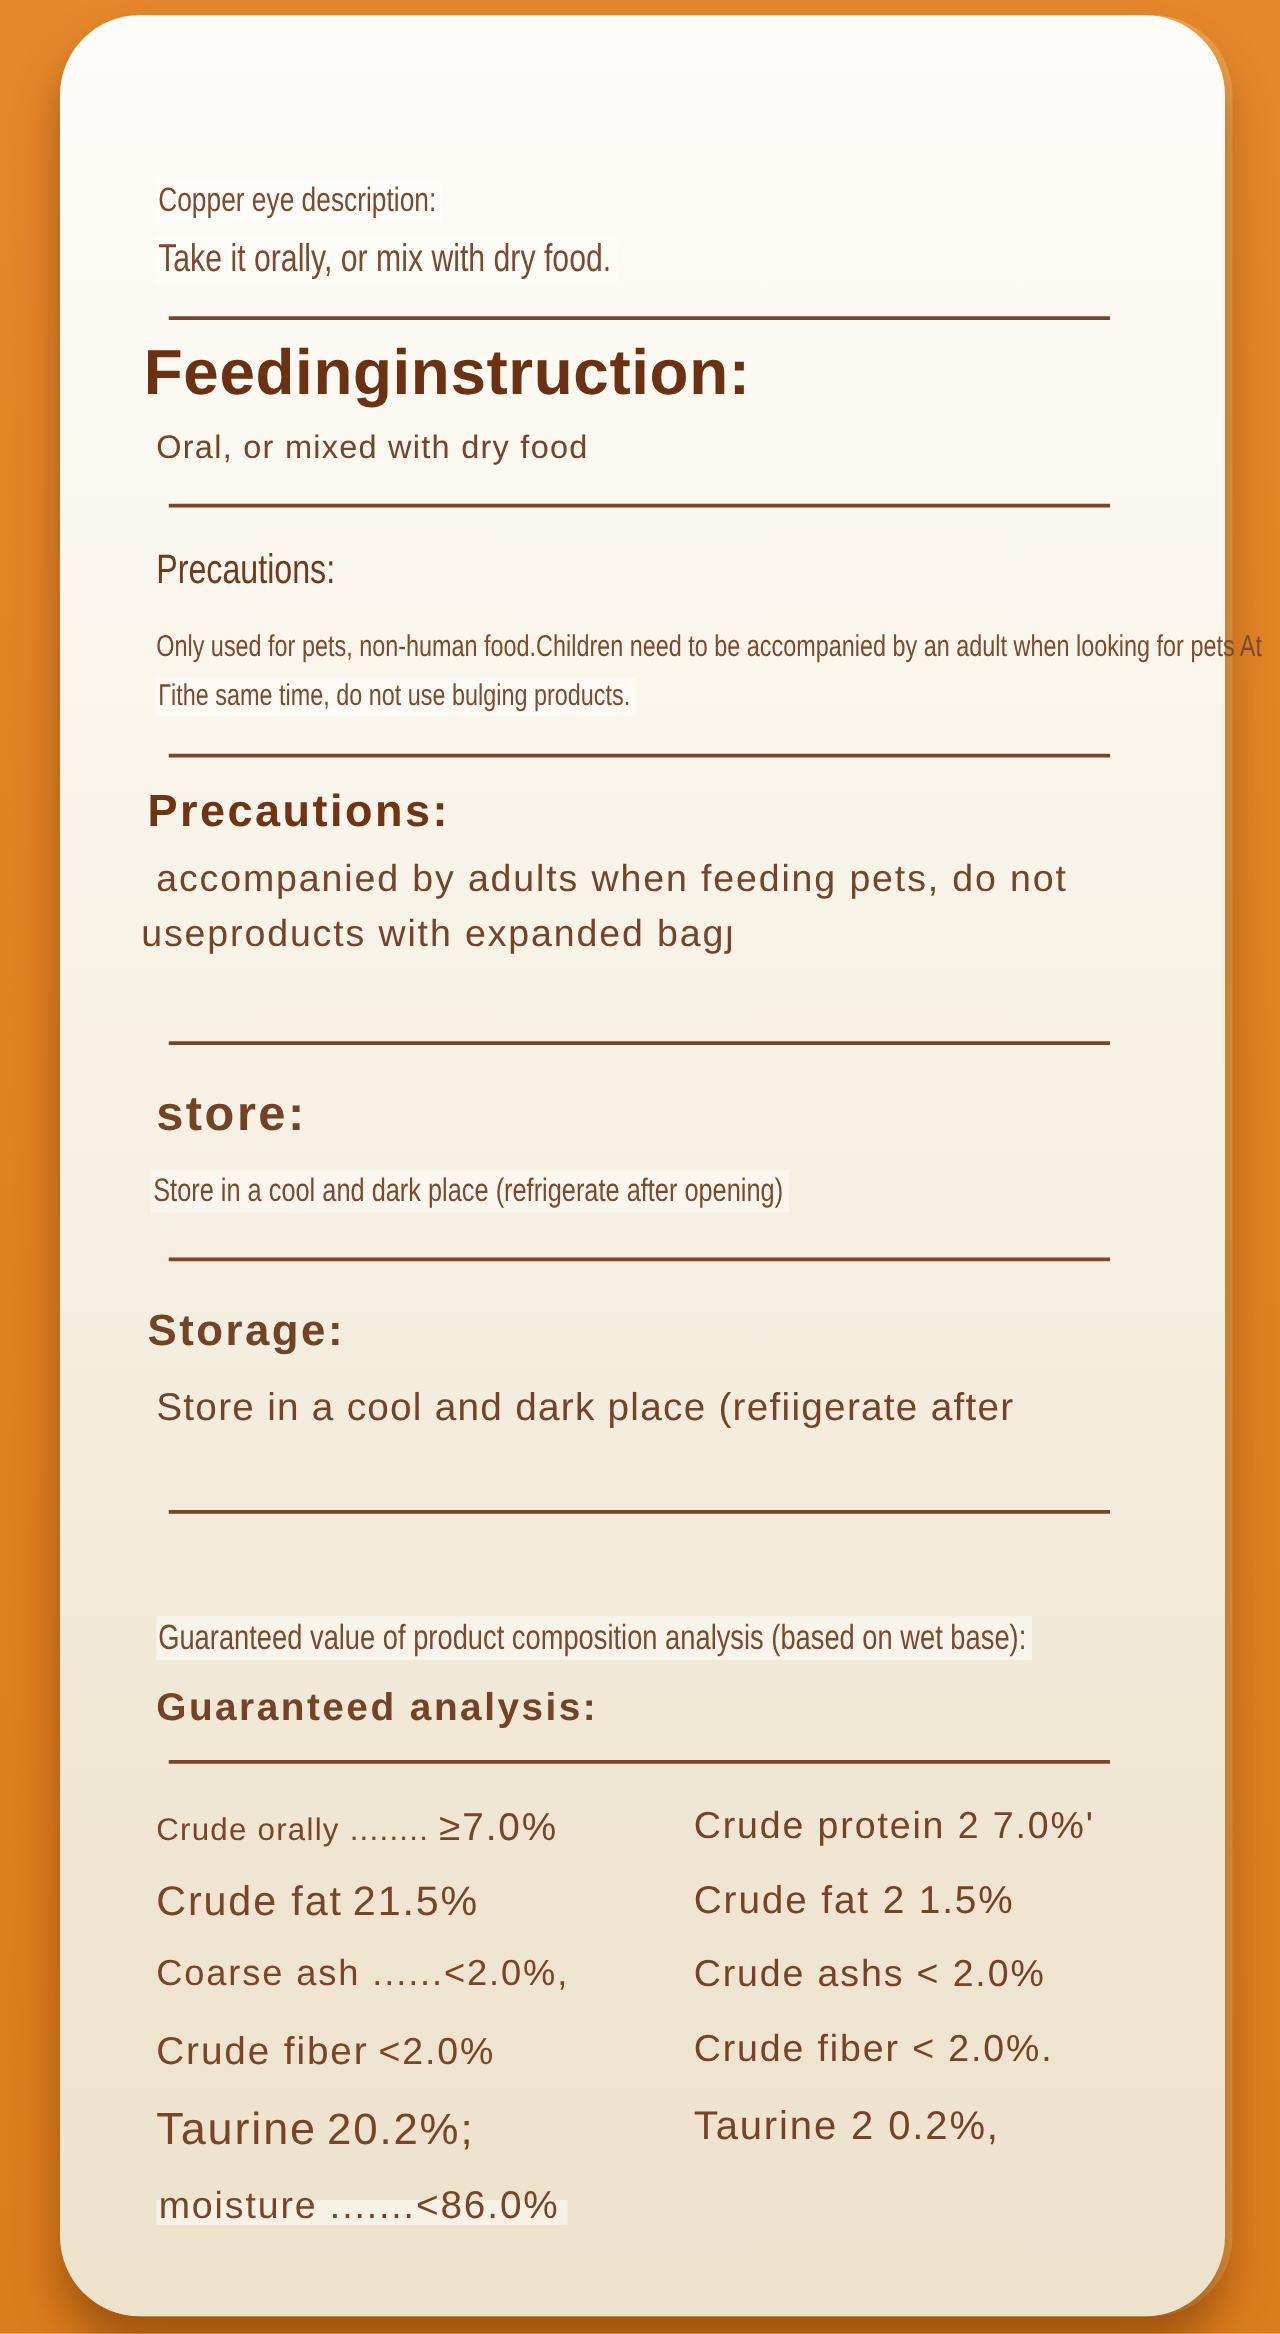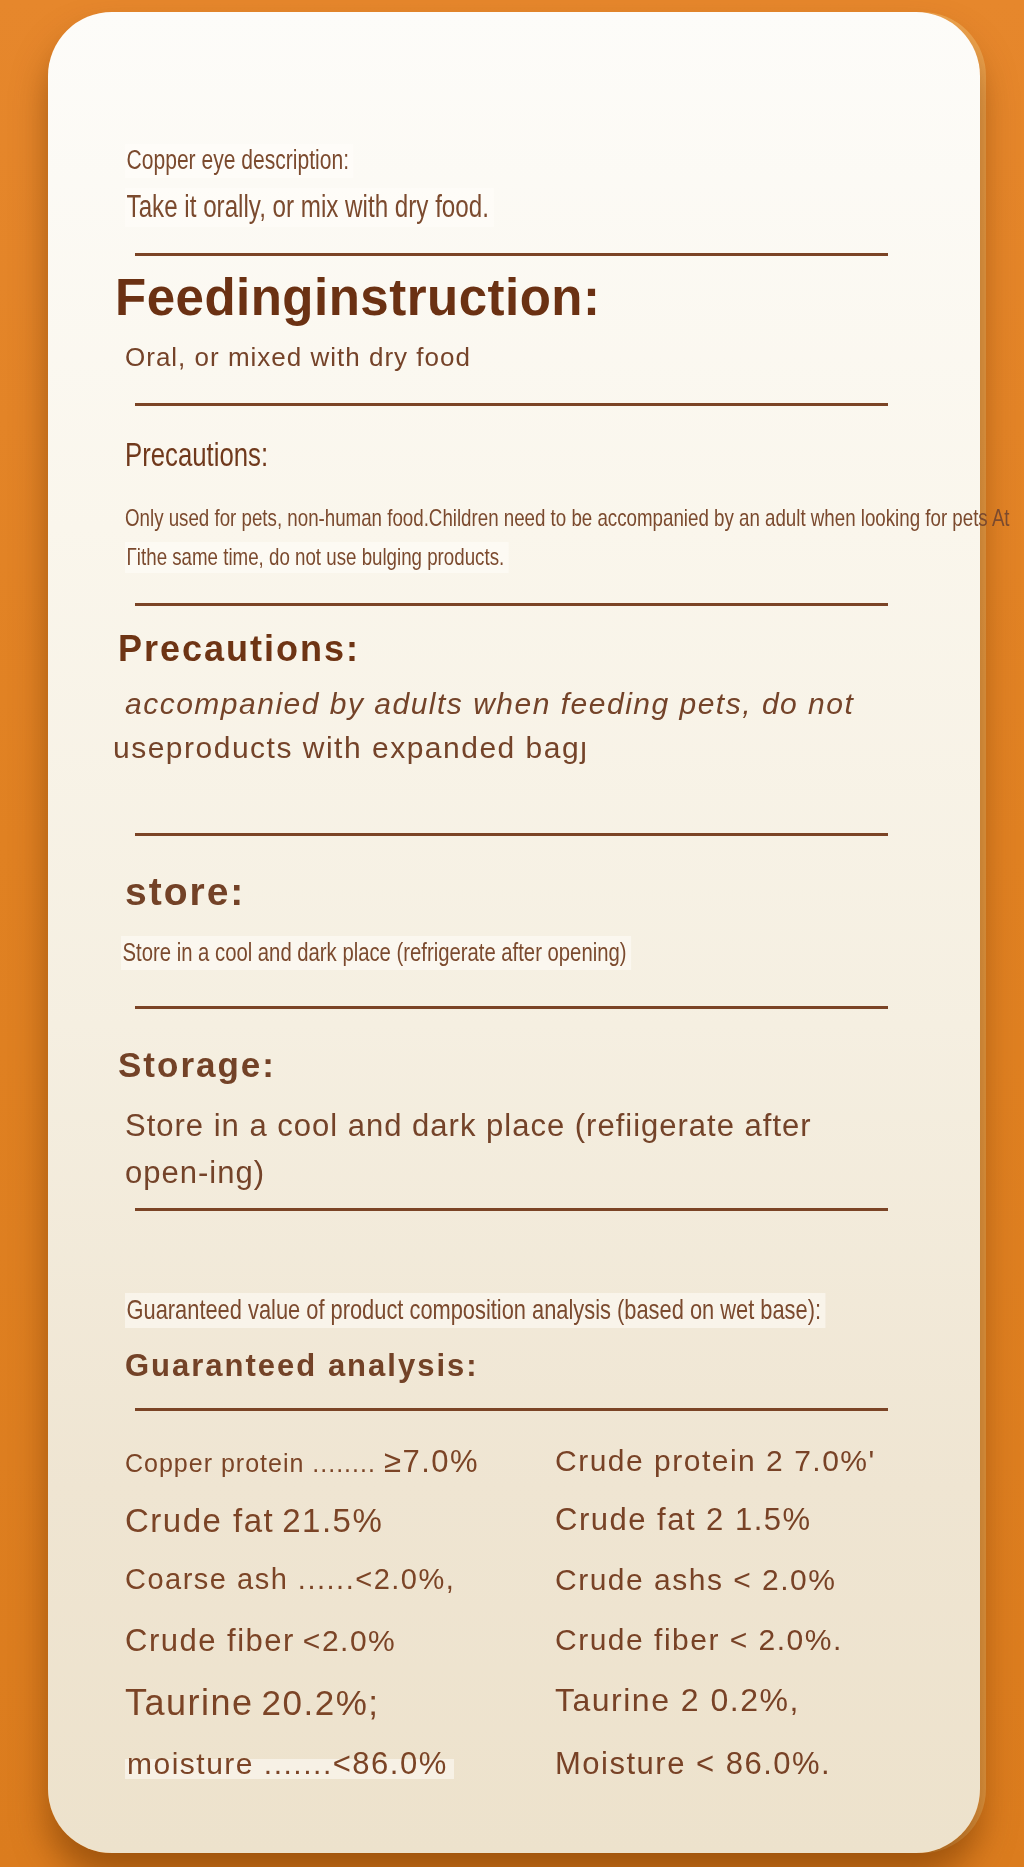--- a/index.html
+++ b/index.html
@@ -31,21 +31,21 @@
   .feeding-title{ top:256px; left:67px; font-size:51px; font-weight:600; letter-spacing:0.5px; color:#6B3113; }
   .feeding-body { top:330px; left:77px; font-size:26px; letter-spacing:1px; color:#754329; }
   .d2 { top:391px; }
   .prec1-title  { top:424px; left:77px; font-size:33px; font-weight:500; color:#70391C; }
   .prec1-l1     { top:492px; left:77px; font-size:24px; }
   .prec1-l2     { top:530px; left:77px; font-size:24px; }
   .d3 { top:591px; }
   .prec2-title  { top:616px; left:70px; font-size:36px; color:#6E3414; }
   .prec2-body   { top:670px; left:65px; font-size:30px; letter-spacing:1.5px; color:#744329; line-height:44px; }
   .prec2-body .pl1 { padding-left:24px; }
-  .prec2-body .pl2 { padding-left:12px;font-style:italic; }
+  .prec2-body .pl2 { padding-left:12px; }
   .d4 { top:821px; }
   .store-title  { top:858px; left:77px; font-size:39px; }
   .store-body   { top:924px; left:73px; font-size:26px; }
   .d5 { top:994px; }
   .storage-title{ top:1033px; left:70px; font-size:35px; }
   .storage-body { top:1090px; left:77px; font-size:31px; letter-spacing:1px; color:#744329; line-height:47px; }
   .d6 { top:1196px; }
   .guar-intro   { top:1281px; left:77px; font-size:28px; }
   .guar-title   { top:1336px; left:77px; font-size:31px; }
   .d7 { top:1396px; }
@@ -87,48 +87,46 @@
   </div>
   <hr class="divider d4">
 
   <h2 class="abs wide store-title">store:</h2>
   <span class="abs cond hl store-body">Store in a cool and dark place (refrigerate after opening)</span>
   <hr class="divider d5">
 
   <h2 class="abs wide storage-title">Storage:</h2>
   <div class="abs storage-body">
     <div>Store in a cool and dark place (refiigerate after</div>
-    <div>open-ing)</div>
   </div>
   <hr class="divider d6">
 
   <span class="abs cond hl guar-intro">Guaranteed value of product composition analysis (based on wet base):</span>
   <h2 class="abs wide guar-title">Guaranteed analysis:</h2>
   <hr class="divider d7">
 
   <div class="table">
     <div class="trow r0">
-      <span class="lcell"><span class="ll">Copper protein ........</span><span class="lv">≥7.0%</span></span>
+      <span class="lcell"><span class="ll">Crude orally ........</span><span class="lv">≥7.0%</span></span>
       <span class="rcell">Crude protein 2 7.0%'</span>
     </div>
     <div class="trow r1">
       <span class="lcell"><span class="ll">Crude fat</span><span class="lv">21.5%</span></span>
       <span class="rcell">Crude fat 2 1.5%</span>
     </div>
     <div class="trow r2">
       <span class="lcell"><span class="ll">Coarse ash ......</span><span class="lv">&lt;2.0%,</span></span>
       <span class="rcell">Crude ashs &lt; 2.0%</span>
     </div>
     <div class="trow r3">
       <span class="lcell"><span class="ll">Crude fiber</span><span class="lv">&lt;2.0%</span></span>
       <span class="rcell">Crude fiber &lt; 2.0%.</span>
     </div>
     <div class="trow r4">
       <span class="lcell"><span class="ll">Taurine</span><span class="lv">20.2%;</span></span>
       <span class="rcell">Taurine 2 0.2%,</span>
     </div>
     <div class="trow r5">
       <span class="lcell hl"><span class="ll">moisture .......</span><span class="lv">&lt;86.0%</span></span>
-      <span class="rcell">Moisture &lt; 86.0%.</span>
     </div>
   </div>
 
 </div>
 
 </body></html>

